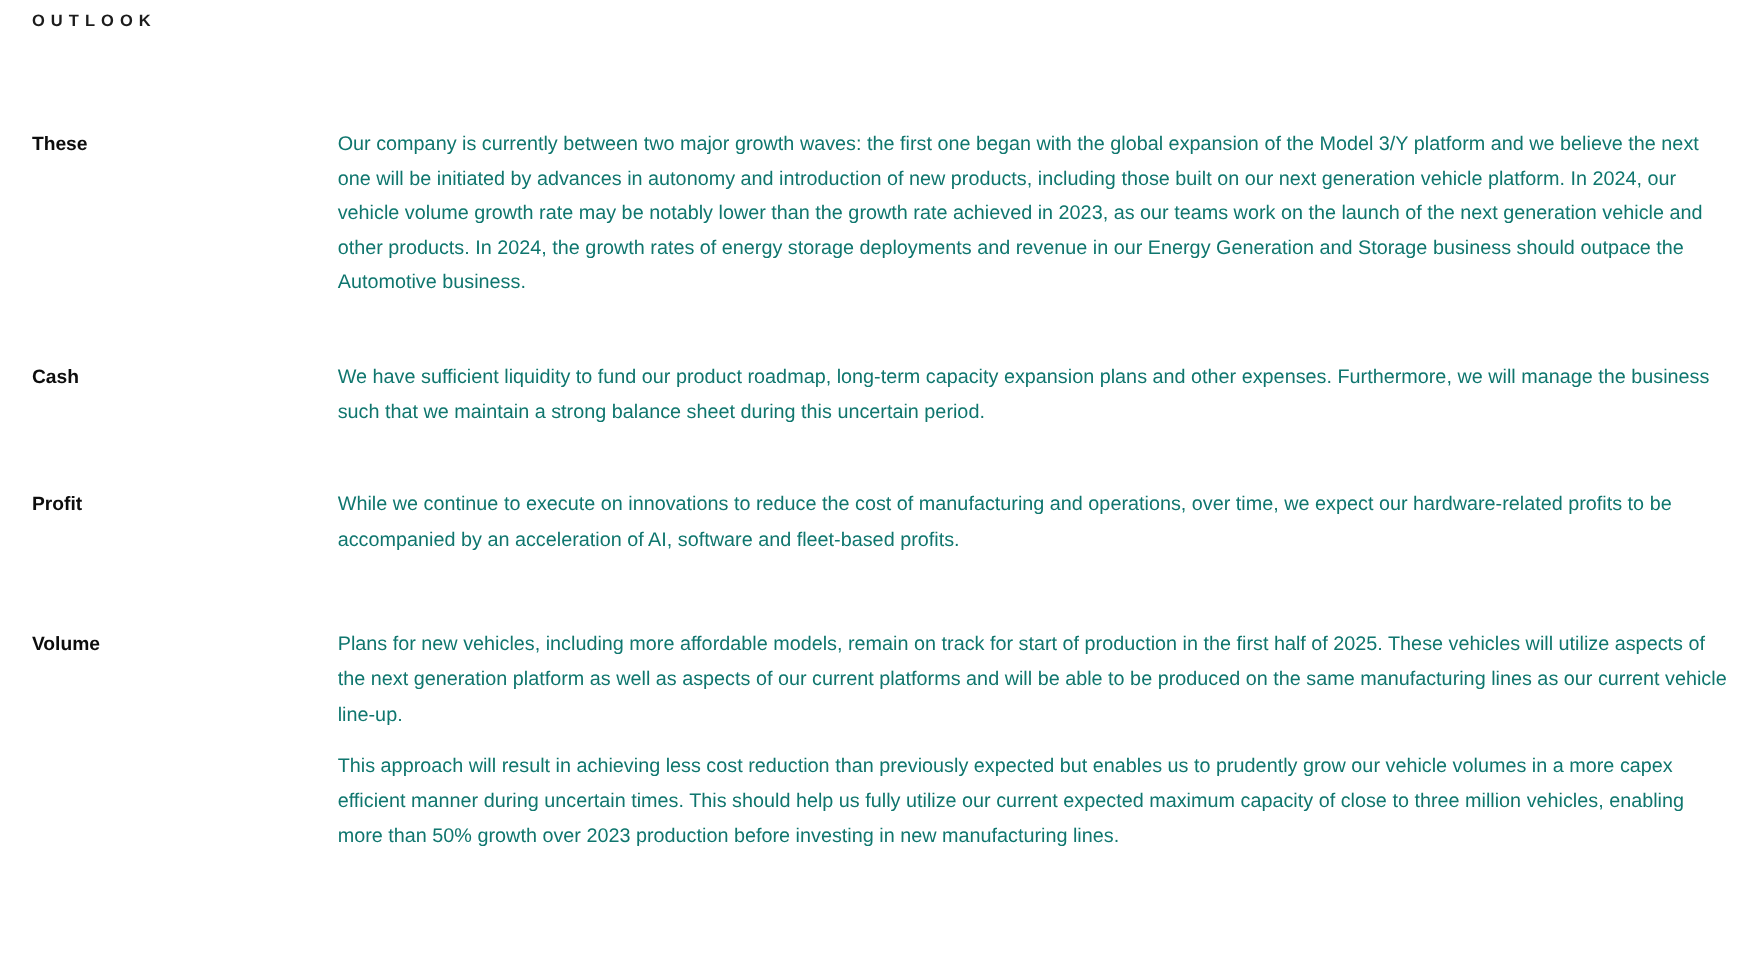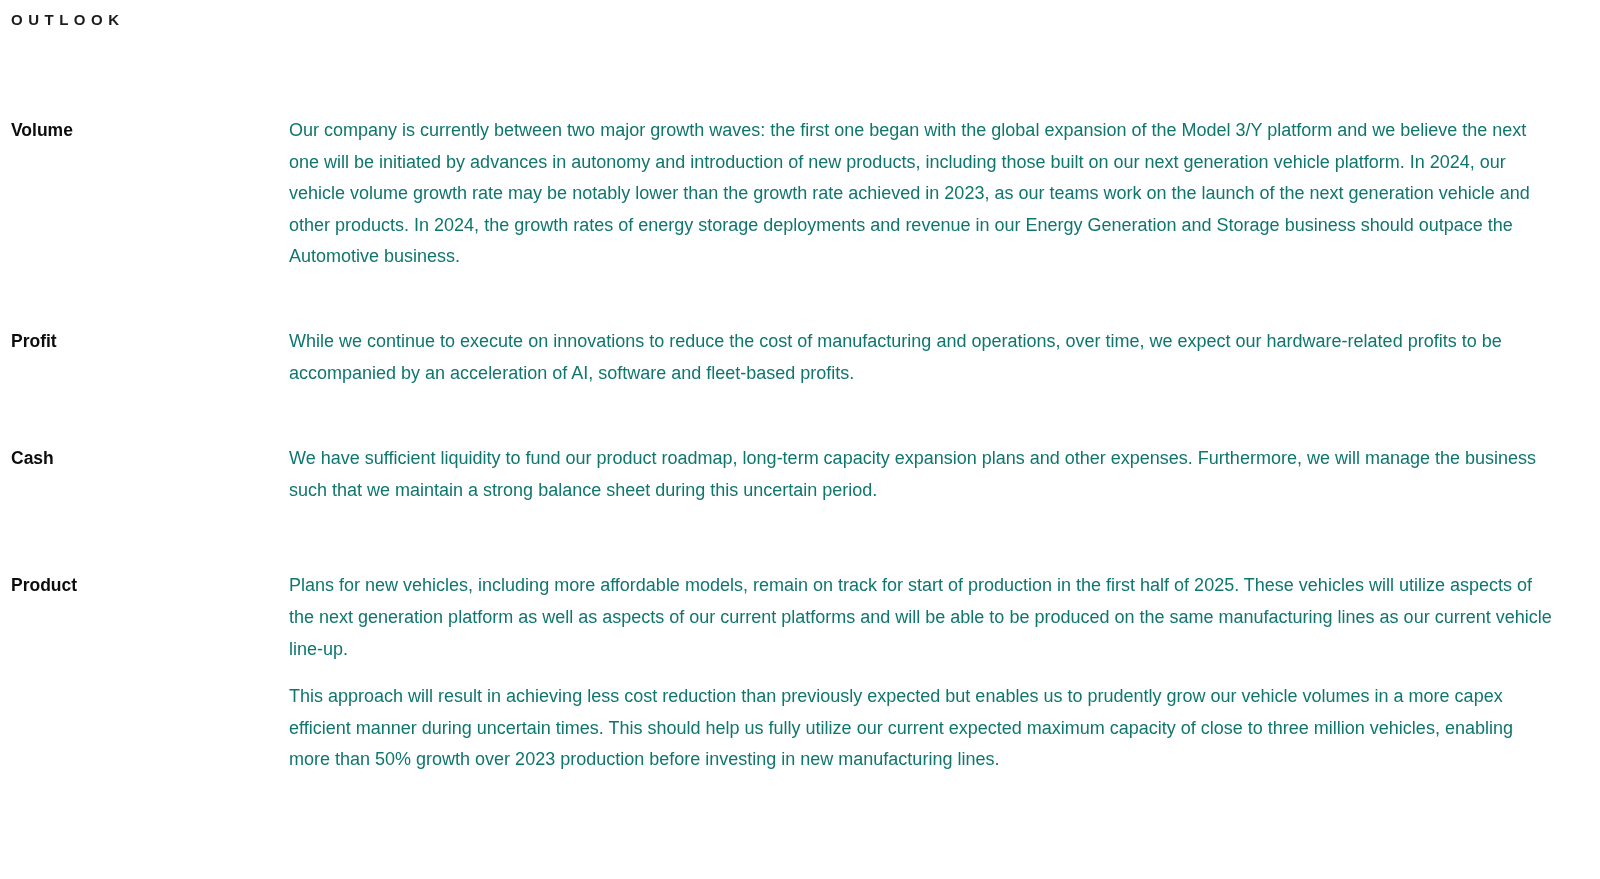--- a/index.html
+++ b/index.html
@@ -6,21 +6,21 @@
   html, body {
     width: 1600px;
     height: 879px;
     background: #ffffff;
     overflow: hidden;
     font-family: "Liberation Sans", "DejaVu Sans", sans-serif;
   }
   .page {
     width: 1600px;
     height: 879px;
-    padding: 10px 0 0 11px;
+    padding: 10px 0 0 29px;
     position: relative;
   }
   .doc-title {
     font-size: 15px;
     font-weight: 600;
     letter-spacing: 5.5px;
     color: #1c1c1c;
     line-height: 19px;
   }
   .section-row {
@@ -52,41 +52,41 @@
   }
 </style>
 </head>
 <body>
 
 <div class="page">
 
   <div class="doc-title">OUTLOOK</div>
 
   <div class="section-row volume">
-    <div class="section-label">Volume</div>
+    <div class="section-label">These</div>
     <div class="section-body">
       <p>Our company is currently between two major growth waves: the first one began with the global expansion of the Model 3/Y platform and we believe the next one will be initiated by advances in autonomy and introduction of new products, including those built on our next generation vehicle platform. In 2024, our vehicle volume growth rate may be notably lower than the growth rate achieved in 2023, as our teams work on the launch of the next generation vehicle and other products. In 2024, the growth rates of energy storage deployments and revenue in our Energy Generation and Storage business should outpace the Automotive business.</p>
+    </div>
+  </div>
+
+  <div class="section-row cash">
+    <div class="section-label">Cash</div>
+    <div class="section-body">
+      <p>We have sufficient liquidity to fund our product roadmap, long-term capacity expansion plans and other expenses. Furthermore, we will manage the business such that we maintain a strong balance sheet during this uncertain period.</p>
     </div>
   </div>
 
   <div class="section-row profit">
     <div class="section-label">Profit</div>
     <div class="section-body">
       <p>While we continue to execute on innovations to reduce the cost of manufacturing and operations, over time, we expect our hardware-related profits to be accompanied by an acceleration of AI, software and fleet-based profits.</p>
     </div>
   </div>
 
-  <div class="section-row cash">
-    <div class="section-label">Cash</div>
-    <div class="section-body">
-      <p>We have sufficient liquidity to fund our product roadmap, long-term capacity expansion plans and other expenses. Furthermore, we will manage the business such that we maintain a strong balance sheet during this uncertain period.</p>
-    </div>
-  </div>
-
   <div class="section-row product">
-    <div class="section-label">Product</div>
+    <div class="section-label">Volume</div>
     <div class="section-body">
       <p>Plans for new vehicles, including more affordable models, remain on track for start of production in the first half of 2025. These vehicles will utilize aspects of the next generation platform as well as aspects of our current platforms and will be able to be produced on the same manufacturing lines as our current vehicle line-up.</p>
       <p>This approach will result in achieving less cost reduction than previously expected but enables us to prudently grow our vehicle volumes in a more capex efficient manner during uncertain times. This should help us fully utilize our current expected maximum capacity of close to three million vehicles, enabling more than 50% growth over 2023 production before investing in new manufacturing lines.</p>
     </div>
   </div>
 
 </div>
 
 </body></html>

